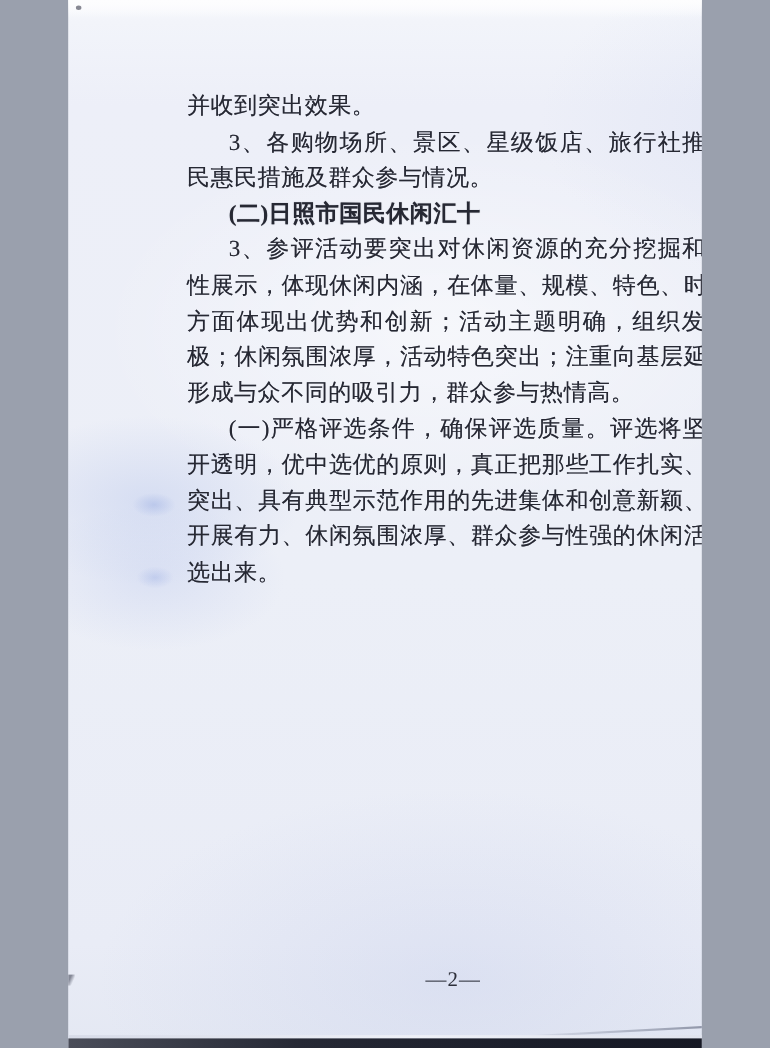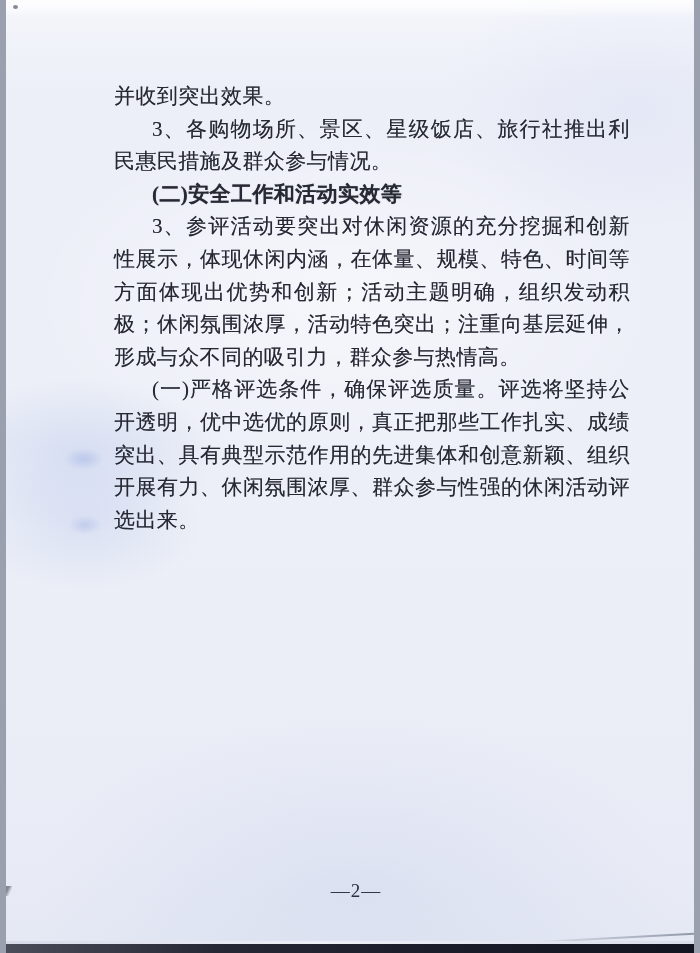--- a/index.html
+++ b/index.html
@@ -3,21 +3,21 @@
 <meta charset="utf-8">
 <style>
   html, body {
     margin: 0;
     padding: 0;
     background: #9aa0ad;
     font-family: "Liberation Serif", "DejaVu Serif", serif;
   }
   .scan {
     position: relative;
-    width: 688px;
+    width: 576px;
     height: 953px;
     margin: 0 auto;
     overflow: hidden;
     background:
       radial-gradient(ellipse 200px 110px at 72px 455px, rgba(178,193,234,.38), transparent 70%),
       radial-gradient(ellipse 170px 95px at 78px 525px, rgba(183,196,236,.32), transparent 70%),
       radial-gradient(ellipse 280px 190px at 630px 110px, rgba(198,208,238,.22), transparent 72%),
       radial-gradient(ellipse 420px 240px at 340px 300px, rgba(255,255,255,.5), transparent 75%),
       radial-gradient(ellipse 430px 230px at 350px 890px, rgba(188,198,232,.28), transparent 75%),
       linear-gradient(180deg, #fbfcfe 0%, #f2f4fa 2%, #edeff8 10%, #ecefF7 55%, #e9ecf6 90%, #e4e8f3 100%);
@@ -94,21 +94,21 @@
 <div class="scan">
 
   <div class="top-strip"></div>
   <div class="corner-dot"></div>
   <div class="stain-a"></div>
   <div class="stain-b"></div>
 
   <div class="content">
     <p>并收到突出效果。</p>
     <p class="indent">3、各购物场所、景区、星级饭店、旅行社推出利民惠民措施及群众参与情况。</p>
-    <p class="indent heading">(二)安全工作和活动实效等</p>
+    <p class="indent heading">(二)日照市国民休闲汇十</p>
     <p class="indent">3、参评活动要突出对休闲资源的充分挖掘和创新性展示，体现休闲内涵，在体量、规模、特色、时间等方面体现出优势和创新；活动主题明确，组织发动积极；休闲氛围浓厚，活动特色突出；注重向基层延伸，形成与众不同的吸引力，群众参与热情高。</p>
     <p class="indent">(一)严格评选条件，确保评选质量。评选将坚持公开透明，优中选优的原则，真正把那些工作扎实、成绩突出、具有典型示范作用的先进集体和创意新颖、组织开展有力、休闲氛围浓厚、群众参与性强的休闲活动评选出来。</p>
   </div>
 
   <div class="page-number">—2—</div>
 
   <div class="left-edge-mark"></div>
   <div class="bottom-diagonal"></div>
   <div class="bottom-light-line"></div>
   <div class="bottom-edge"></div>

